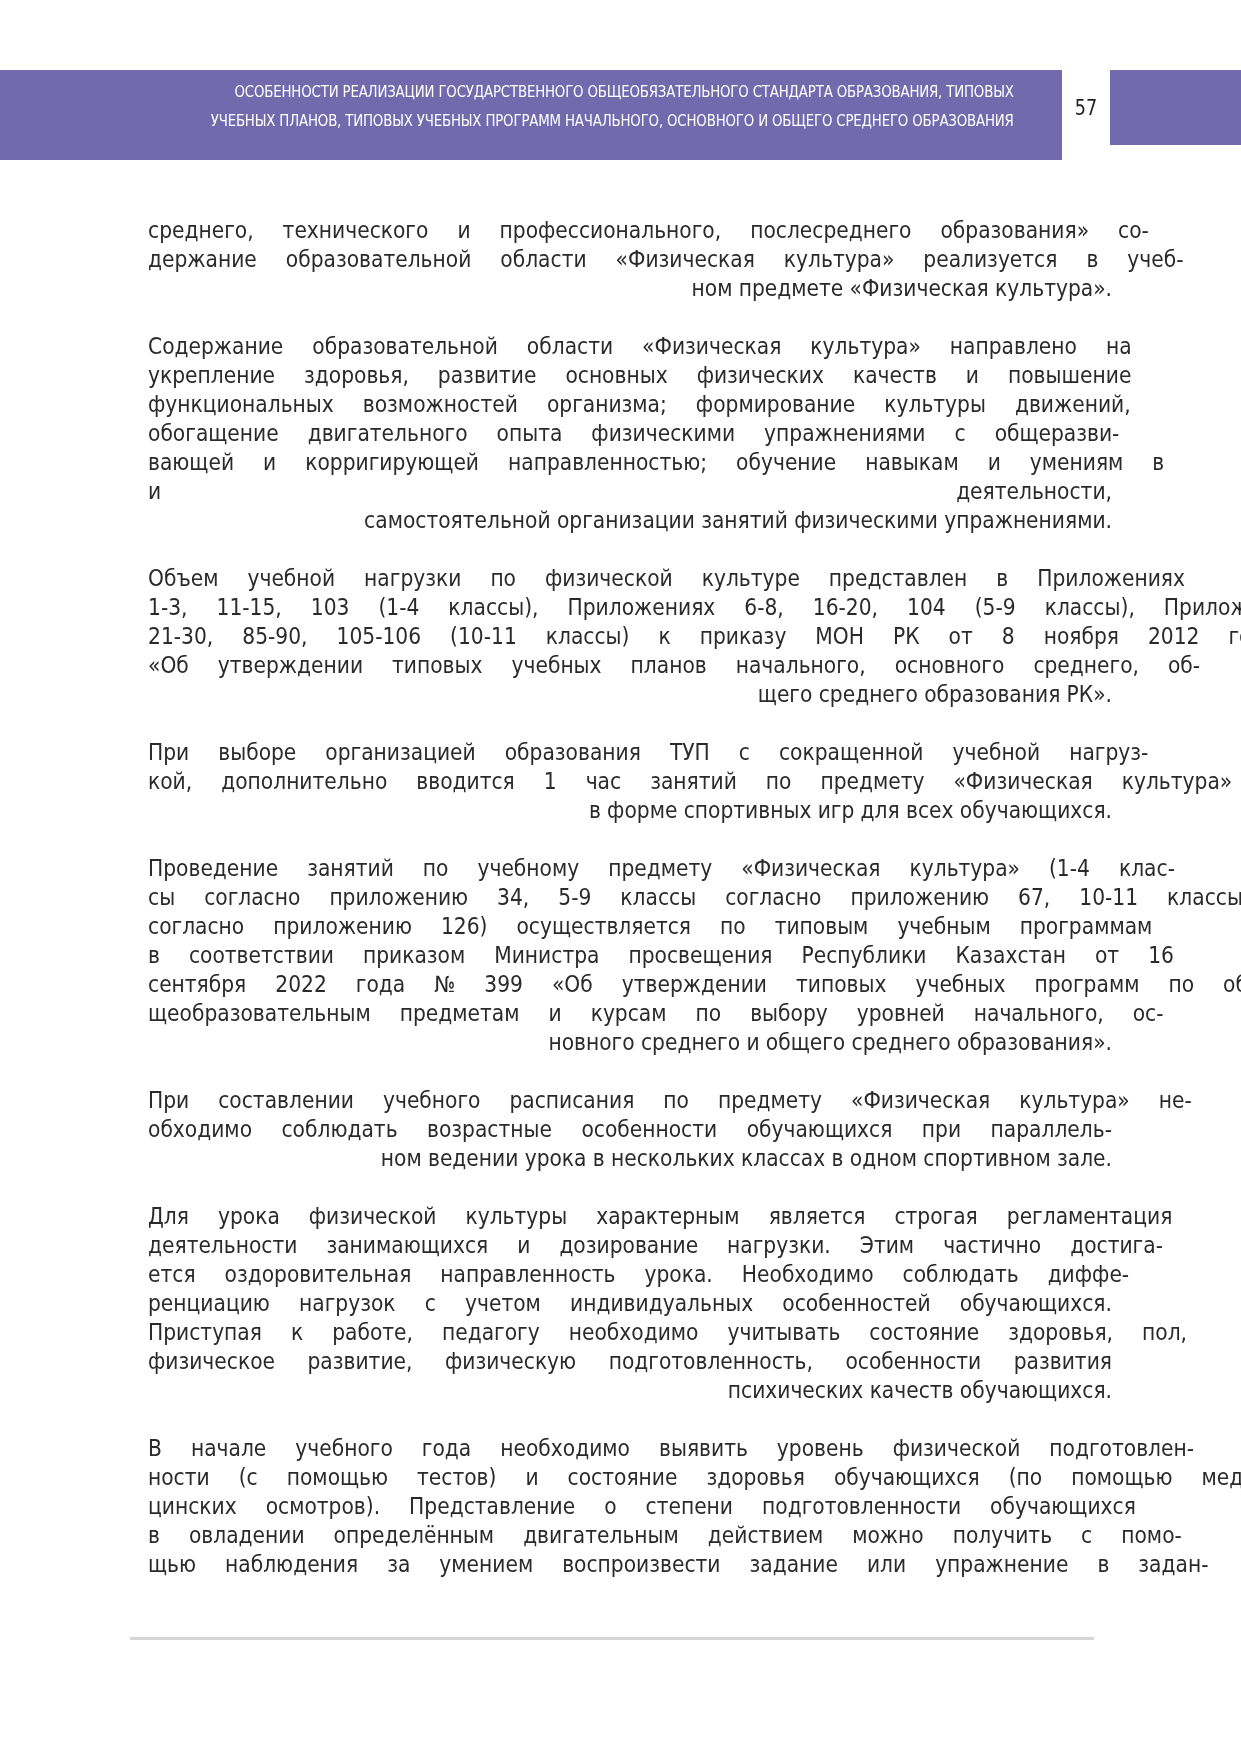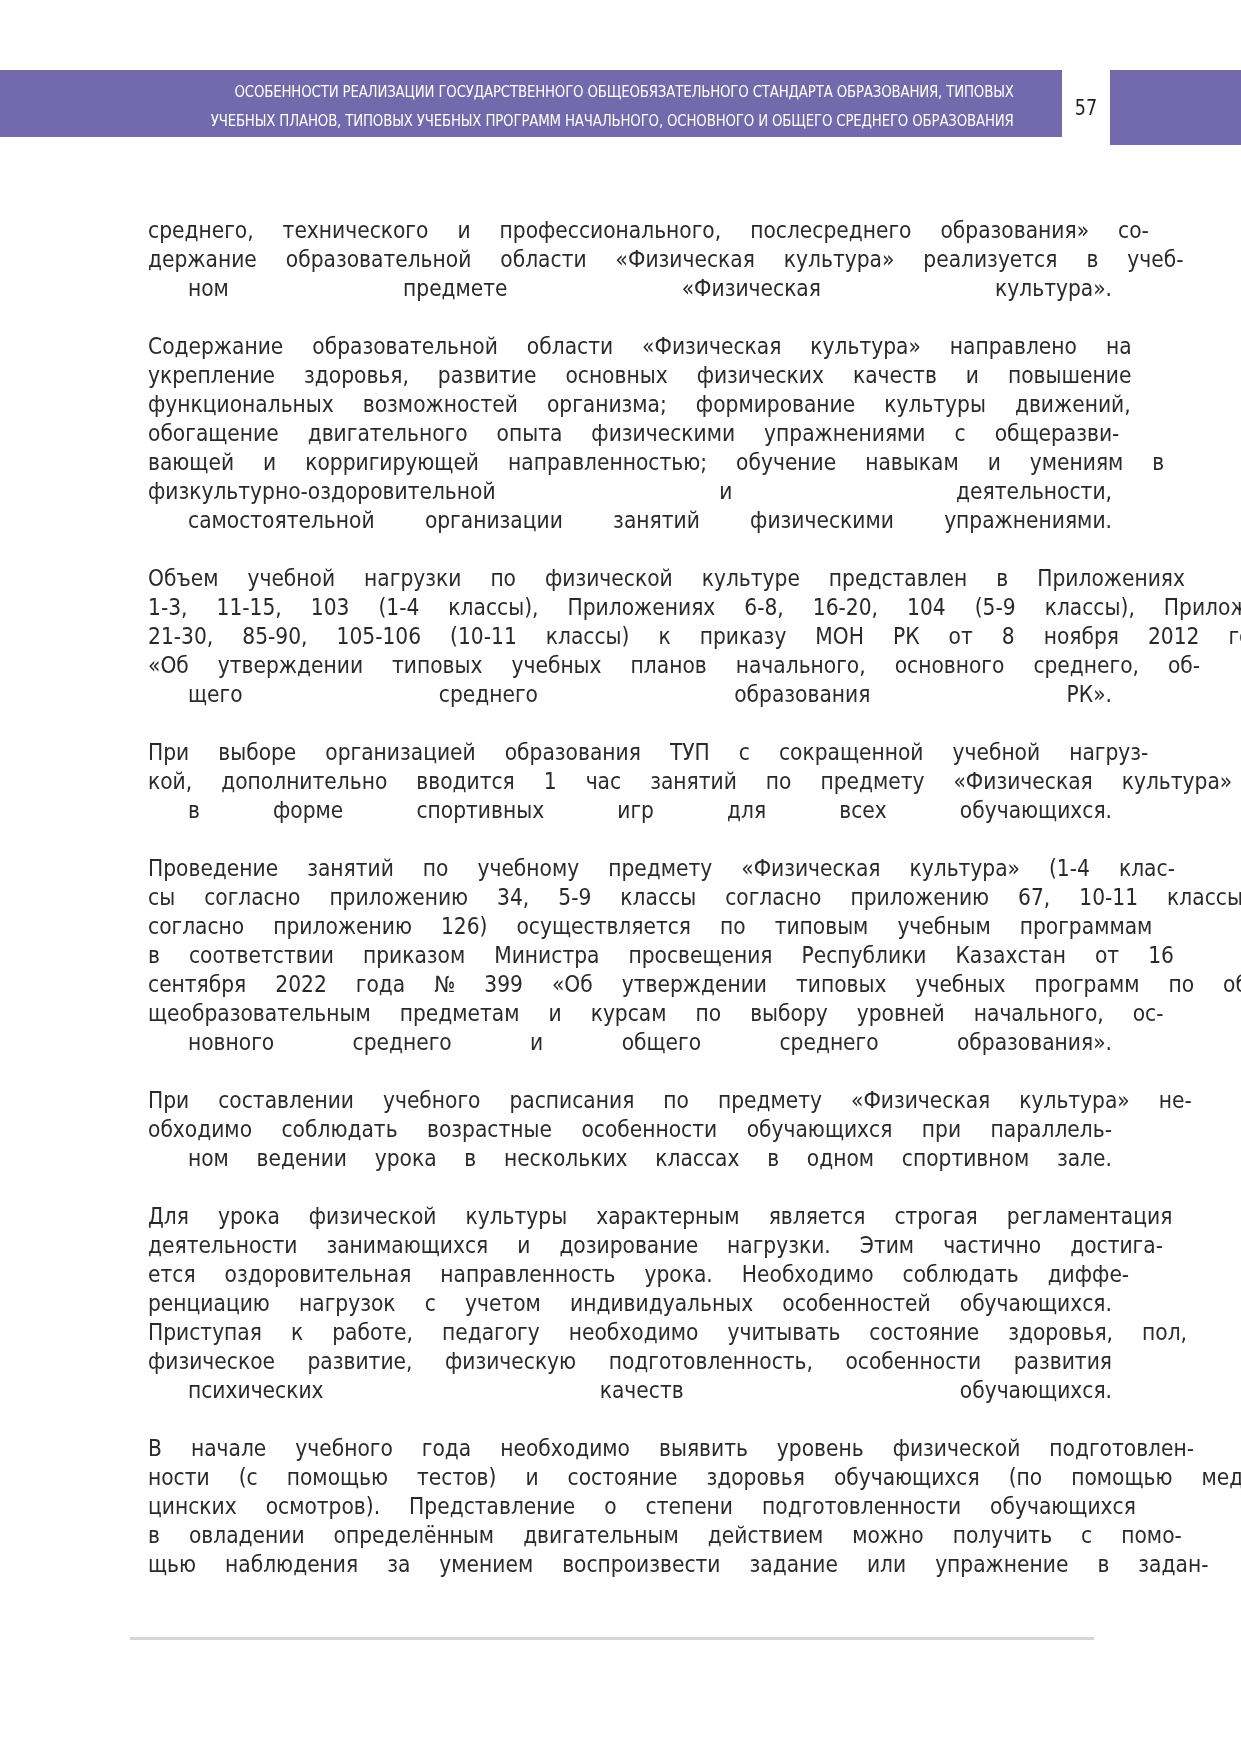--- a/index.html
+++ b/index.html
@@ -1,24 +1,24 @@
 <!DOCTYPE html>
 <html><head>
 <meta charset="utf-8">
 <style>
   html, body { margin:0; padding:0; background:#ffffff; }
   body { width:1241px; height:1755px; position:relative; overflow:hidden; font-family:"DejaVu Sans Condensed","DejaVu Sans", sans-serif; color:#2a2a2a; }
-  .header-band { position:absolute; left:0; top:70px; width:1062px; height:67px; background:#736aae; }
+  .header-band { position:absolute; left:0; top:70px; width:1062px; height:90px; background:#736aae; }
   .header-title { position:absolute; right:48px; top:8px; text-align:right; color:#ffffff; font-family:"Liberation Sans Narrow","DejaVu Sans", sans-serif; font-size:15.5px; line-height:29px; letter-spacing:-0.2px; transform:scaleX(0.86); transform-origin:right center; white-space:nowrap; }
   .page-number { position:absolute; left:1062px; width:48px; top:70px; height:75px; display:flex; align-items:center; justify-content:center; font-family:"DejaVu Sans", sans-serif; font-size:22px; color:#222; transform:scaleX(0.8); }
   .header-block-right { position:absolute; left:1110px; top:70px; width:131px; height:75px; background:#736aae; }
   .content { position:absolute; left:148px; top:216px; width:964px; }
   .para { margin:0 0 29px 0; }
   .jline { display:flex; justify-content:space-between; font-size:22.5px; line-height:29px; height:29px; white-space:nowrap;gap:29px; }
-  .jline.last { justify-content:space-between; gap:0.28em;margin-left:40px; }
+  .jline.last { justify-content:flex-end; gap:0.28em;margin-left:40px; }
   .footer-rule { position:absolute; left:130px; top:1637px; width:964px; height:3px; background:#d6d6d6; }
 </style>
 </head>
 <body>
 
 <div class="header-band">
   <div class="header-title">
     <div>ОСОБЕННОСТИ РЕАЛИЗАЦИИ ГОСУДАРСТВЕННОГО ОБЩЕОБЯЗАТЕЛЬНОГО СТАНДАРТА ОБРАЗОВАНИЯ, ТИПОВЫХ</div>
     <div>УЧЕБНЫХ ПЛАНОВ, ТИПОВЫХ УЧЕБНЫХ ПРОГРАММ НАЧАЛЬНОГО, ОСНОВНОГО И ОБЩЕГО СРЕДНЕГО ОБРАЗОВАНИЯ</div>
   </div>
@@ -96,21 +96,20 @@
         <span>и</span>
         <span>корригирующей</span>
         <span>направленностью;</span>
         <span>обучение</span>
         <span>навыкам</span>
         <span>и</span>
         <span>умениям</span>
         <span>в</span>
       </div>
       <div class="jline">
-        <span>физкультурно-оздоровительной</span>
         <span>и</span>
         <span>деятельности,</span>
       </div>
       <div class="jline last">
         <span>самостоятельной</span>
         <span>организации</span>
         <span>занятий</span>
         <span>физическими</span>
         <span>упражнениями.</span>
       </div>

